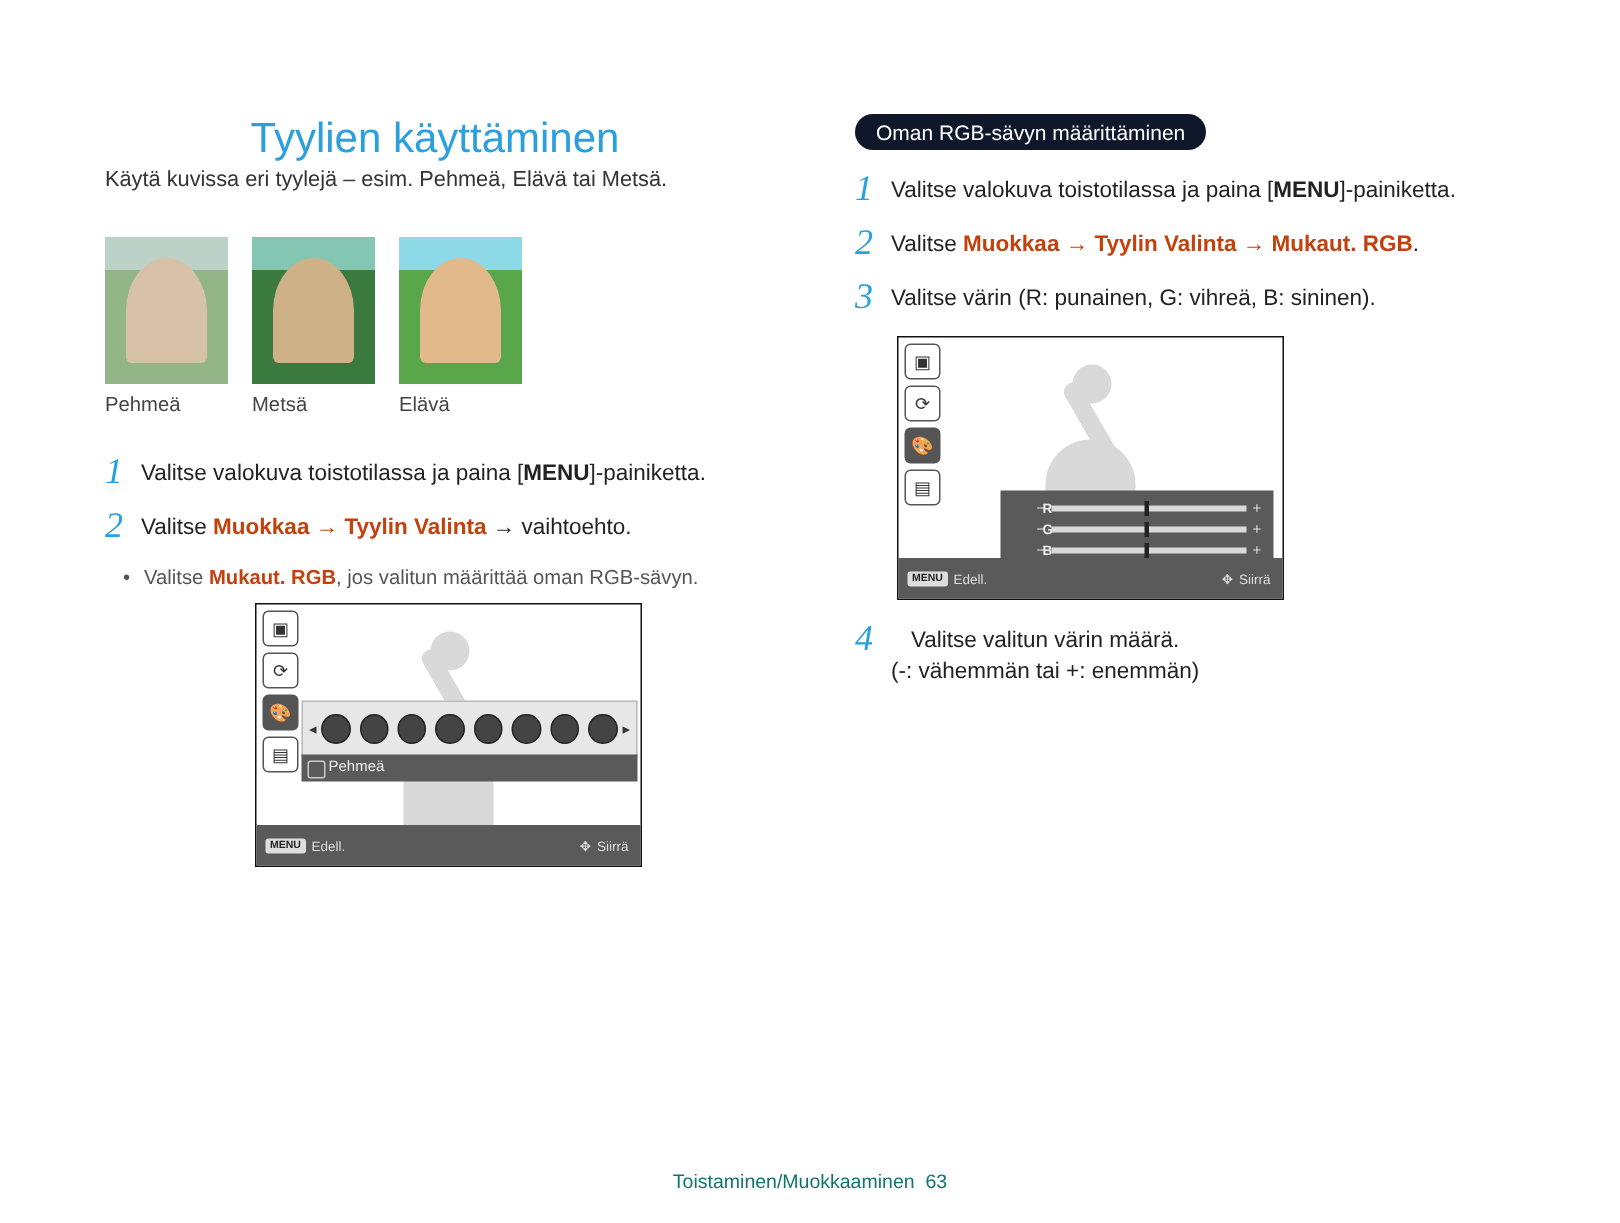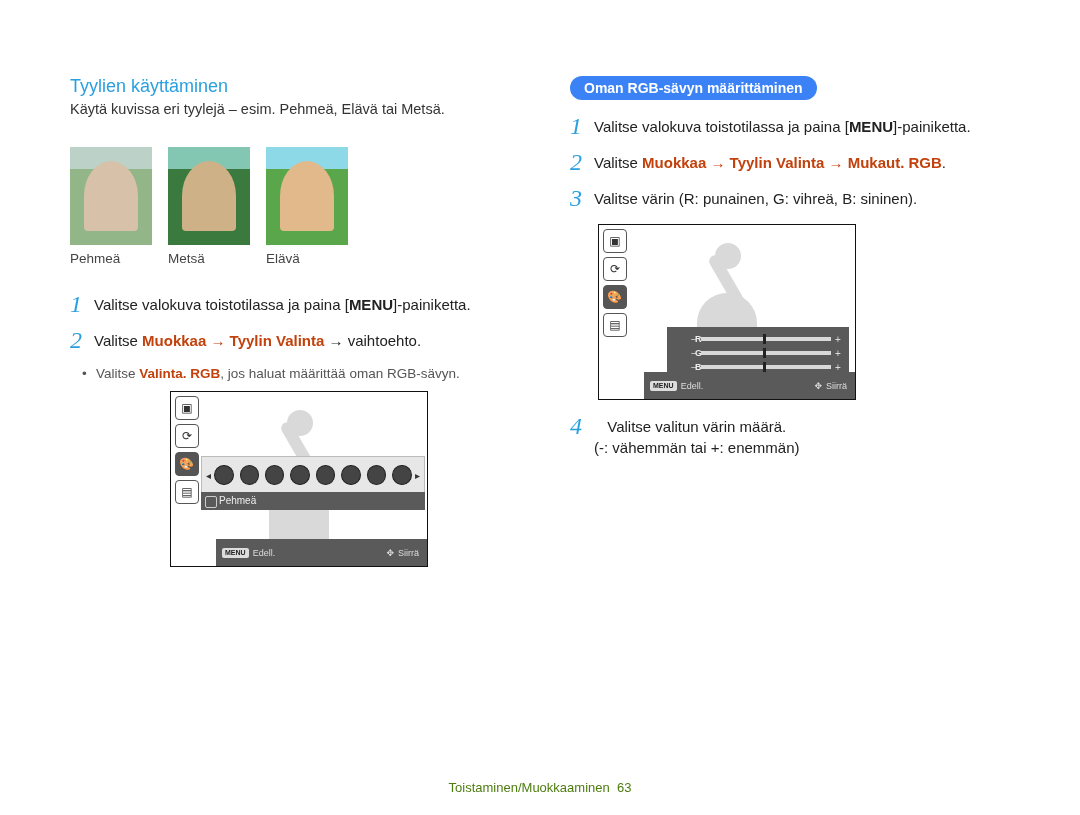--- a/index.html
+++ b/index.html
@@ -22,24 +22,25 @@
     letter-spacing: 0.2px;
   }
   .columns {
     display: flex;
     gap: 60px;
   }
   .col {
     flex: 1 1 0;
   }
   .section-title {
-    font-size: 18px;
+    font-size: 28px;
     color: #2aa0df;
     font-weight: 400;
     margin: 0 0 4px 0;
+    text-align: center;
   }
   .intro-text {
     font-size: 14.5px;
     color: #333;
     margin-bottom: 30px;
   }
   .thumb-row {
     display: flex;
     gap: 16px;
     margin-bottom: 8px;
@@ -136,53 +137,53 @@
     position:absolute; left:30px; top:100px; right:2px; height:18px;
     background:#5a5a5a; color:#eee; font-size:10px; line-height:18px;
     padding-left:18px;
   }
   .sb-label-row .dot {
     position:absolute; left:4px; top:4px; width:10px; height:10px; border:1px solid #ccc; border-radius:2px;
   }
   .footer-bar {
     position:absolute; left:0; right:0; bottom:0; height:27px;
     background:#5a5a5a; color:#ddd; font-size:9px;
-    display:flex; align-items:center;margin-left:45px;
+    display:flex; align-items:center;
   }
   .footer-bar .menu-chip{
     background:#ddd; color:#222; font-size:7px; font-weight:bold;
     padding:0 3px; margin:0 4px 0 6px; border-radius:2px; line-height:10px;
   }
   .footer-bar .spacer { flex:1; }
   .footer-bar .nav-icn { margin-right:4px; font-size:9px;}
 
   .rgb-panel {
     position:absolute; left:68px; right:6px; top:102px;
     background:#5a5a5a; padding:4px 6px 4px 22px;
   }
   .rgb-row { display:flex; align-items:center; height:12px; margin:2px 0;}
   .rgb-label { position:absolute; left:6px; color:#eee; font-size:9px; font-weight:bold;}
   .rgb-minus, .rgb-plus { color:#ddd; font-size:10px; width:10px; text-align:center;}
   .rgb-track { flex:1; height:4px; background:#d9d9d9; position:relative; margin:0 2px;}
   .rgb-knob { position:absolute; top:-3px; left:48%; width:3px; height:10px; background:#222;}
 
   .pill {
     display:inline-block;
-    background:#3b82f6; color:#fff;
+    background:#0f172a; color:#fff;
     border-radius: 12px;
     padding: 4px 14px;
     font-size: 14px;
-    font-weight: bold;
+    font-weight: normal;
   }
   .right-steps { margin-top: 16px; }
   .footer-text {
     position:absolute;
     bottom: 20px; left:0; right:0;
     text-align:center;
-    font-size:13px; color:#4d7c0f;
+    font-size:13px; color:#0f766e;
   }
 </style>
 </head>
 <body>
 
 <div class="page">
 
   <div class="columns">
 
     <div class="col">
@@ -220,21 +221,21 @@
             <span>Valitse valokuva toistotilassa ja paina [</span><span class="key">MENU</span><span>]-painiketta.</span>
           </div>
         </div>
         <div class="step-row">
           <div class="step-num">2</div>
           <div class="step-body">
             <span>Valitse </span><span class="inline-bold">Muokkaa → Tyylin Valinta</span><span> → vaihtoehto.</span>
           </div>
         </div>
         <div class="sub-bullet">
-          <span>Valitse </span><span class="inline-bold">Valinta. RGB</span><span>, jos haluat määrittää oman RGB-sävyn.</span>
+          <span>Valitse </span><span class="inline-bold">Mukaut. RGB</span><span>, jos valitun määrittää oman RGB-sävyn.</span>
         </div>
       </div>
 
       <div class="cam-ui">
         <div class="silhouette">
           <div class="sil-arm"></div>
             <div class="sil-body"></div>
             <div class="sil-head"></div>
         </div>
         <div class="side-icons">

